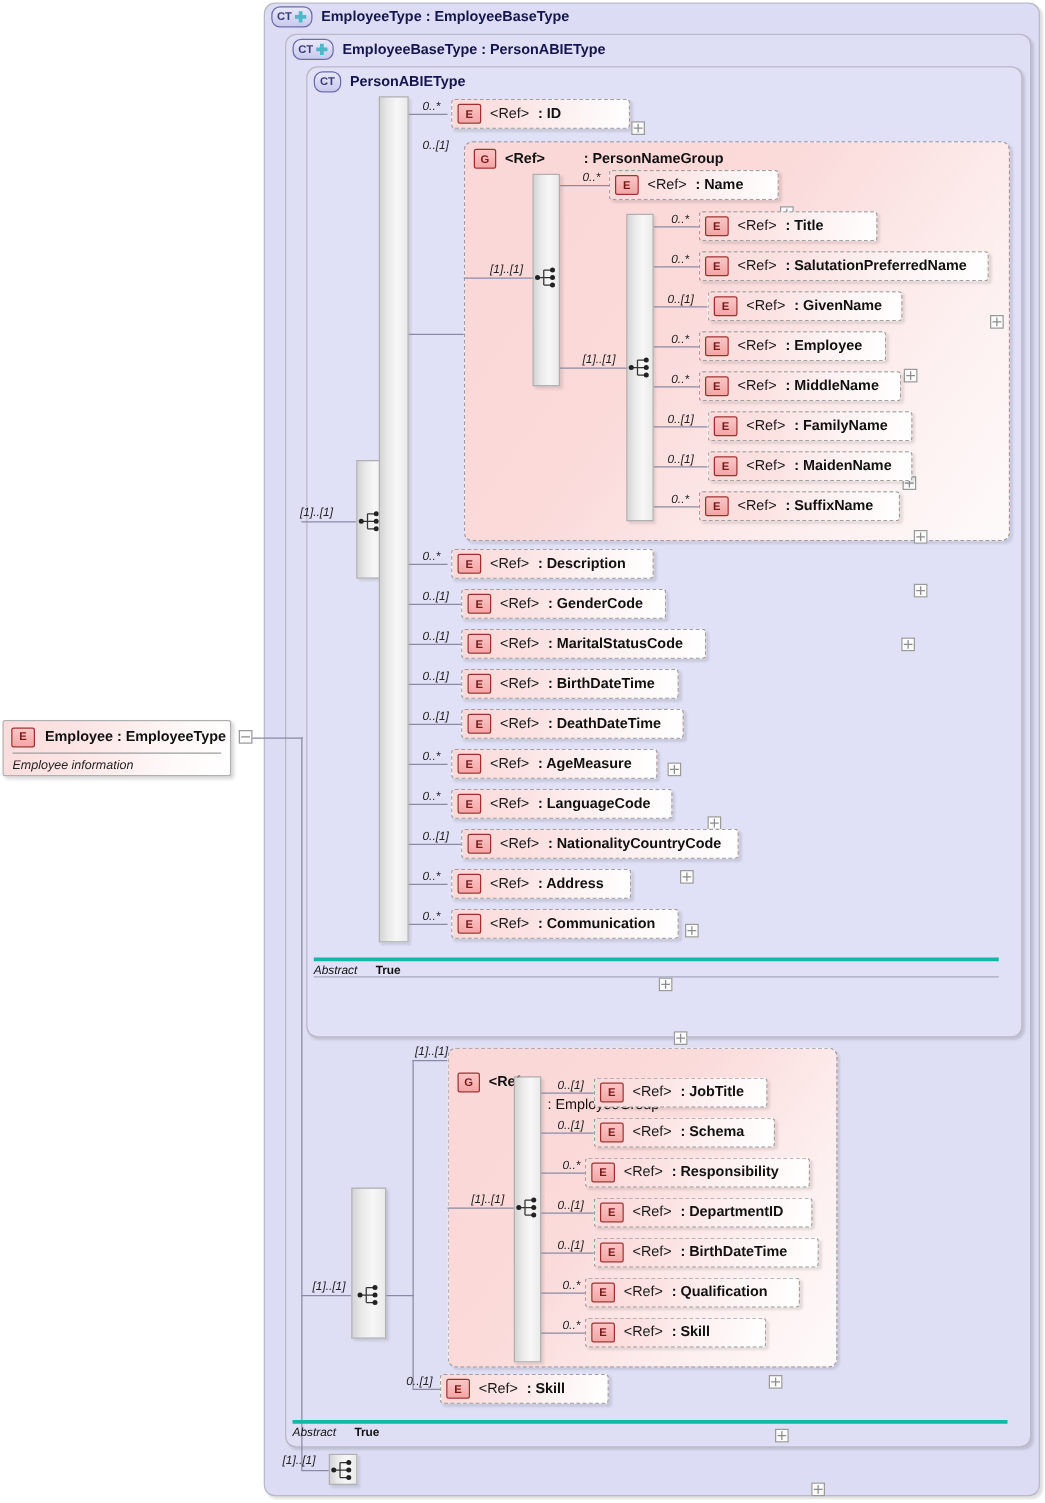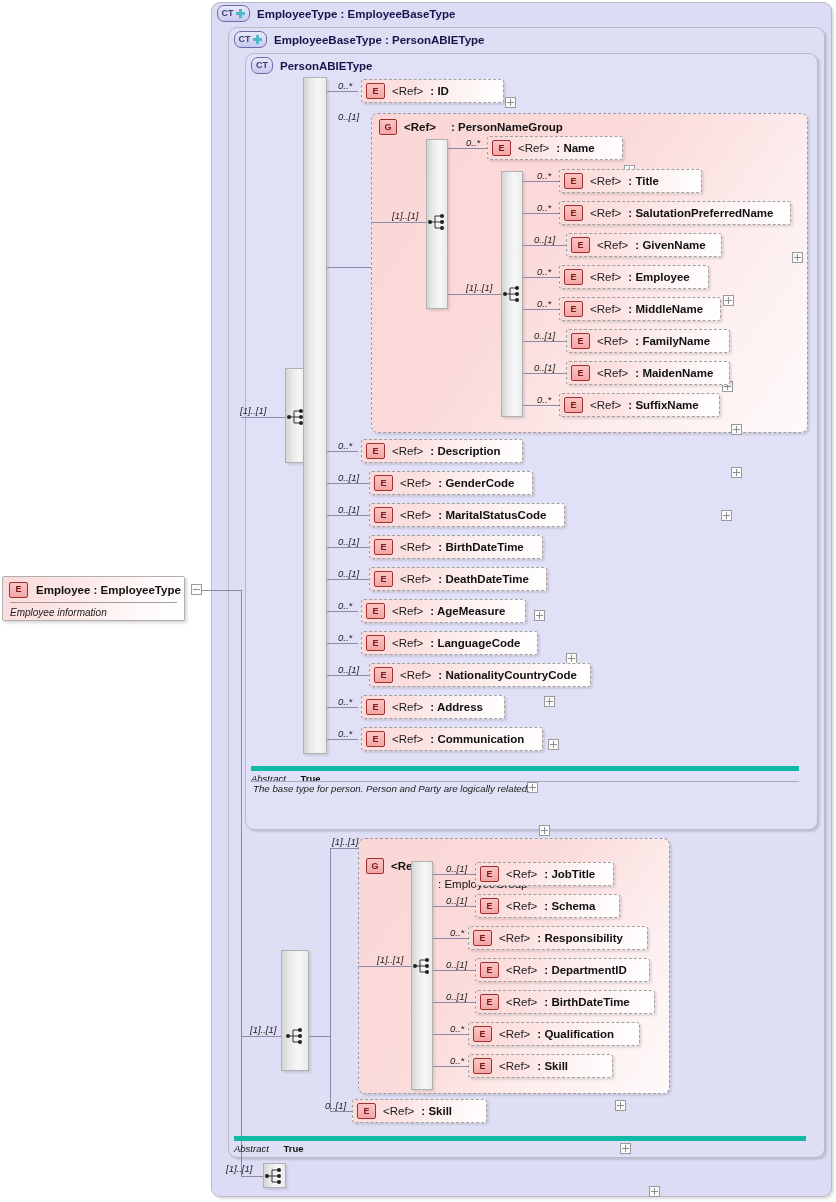--- a/index.html
+++ b/index.html
@@ -122,21 +122,21 @@
   .rootbox .doc{
     font-size:10px;font-style:italic;color:#222;padding:4px 0 0 7px;
   }
   .collapser{
     width:11px;height:11px;border:1px solid #9a9a9a;background:#fbfbfb;position:relative;
   }
   .collapser::before{content:"";position:absolute;left:1px;top:4px;width:7px;height:1px;background:#8d8d8d;}
 
   
   .inforow{
-    position:absolute;border-top:5px solid #14b8a6;
+    position:absolute;border-top:3px solid #14b8a6;
     font-size:9.5px;color:#111;
   }
   .inforow .k{font-style:italic;}
   .inforow .v{font-weight:bold;margin-left:12px;letter-spacing:0px;}
   .doctext{
     position:absolute;font-size:9.7px;font-style:italic;color:#1c1c1c;
     line-height:11.5px;white-space:pre-line;
   }
 
   
@@ -243,21 +243,21 @@
   </div>
   <div class="abs expander" style="left:505px;top:86px;"></div>
 
   <div class="abs ln lnh" style="left:327px;top:267px;width:44px;"></div>
   <div class="card" style="left:338px;top:111px;">0..[1]</div>
 
   <div class="abs grp-box" style="left:371px;top:113px;width:437px;height:320px;"></div>
   <div class="grp-title" style="left:379px;top:119px;">
     <span class="badge badge-g">G</span>
     <span>&lt;Ref&gt;</span>
-    <span style="font-weight:bold;margin-left:8px;"><span>:</span> <span>PersonNameGroup</span></span>
+    <span style="font-weight:bold;margin-left:24px;"><span>:</span> <span>PersonNameGroup</span></span>
   </div>
 
   <div class="abs ln lnh" style="left:371px;top:222px;width:59px;"></div>
   <div class="card" style="left:392px;top:210px;">[1]..[1]</div>
   <div class="abs vbar" style="left:426px;top:139px;width:22px;height:170px;"></div>
   <svg class="seq" style="left:427px;top:211px;" viewBox="0 0 22 22">
     <line x1="2" y1="11" x2="8" y2="11" stroke="#333" stroke-width="1"></line>
     <line x1="8" y1="5" x2="8" y2="17" stroke="#333" stroke-width="1"></line>
     <line x1="8" y1="5" x2="14" y2="5" stroke="#333" stroke-width="1"></line>
     <line x1="8" y1="11" x2="14" y2="11" stroke="#333" stroke-width="1"></line>
@@ -452,21 +452,20 @@
     <span class="ref">&lt;Ref&gt;</span>
     <span class="nm"><span>:</span> <span>Communication</span></span>
   </div>
   <div class="abs expander" style="left:544px;top:734px;"></div>
 
   <div class="inforow" style="left:251px;top:766px;width:548px;padding-top:2px;">
     <span class="k">Abstract</span>
     <span class="v">True</span>
   </div>
   <div class="abs" style="left:251px;top:781px;width:548px;height:1px;background:#a8a8c0;"></div>
-  <div class="doctext" style="left:253px;top:783px;width:546px;">The base type for person. Person and Party are logically related.</div>
 
   <div class="abs grp-box" style="left:358px;top:838px;width:312px;height:256px;"></div>
   <div class="grp-title" style="left:366px;top:842px;">
     <span class="badge badge-g">G</span>
     <span>&lt;Ref&gt;</span>
     <span style="font-weight:normal;margin-left:8px;margin-top:36px;"><span>:</span> <span>EmployeeGroup</span></span>
   </div>
   <div class="card" style="left:332px;top:836px;">[1]..[1]</div>
 
   <div class="abs ln lnh" style="left:358px;top:966px;width:57px;"></div>

